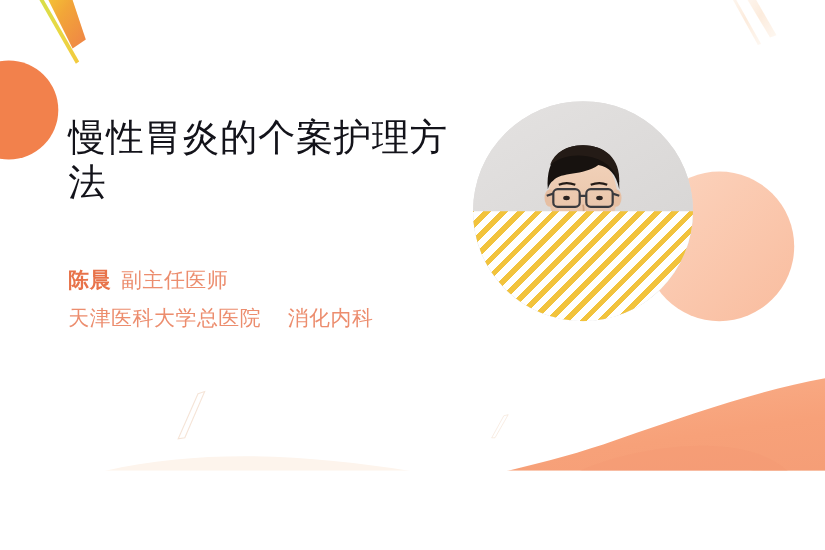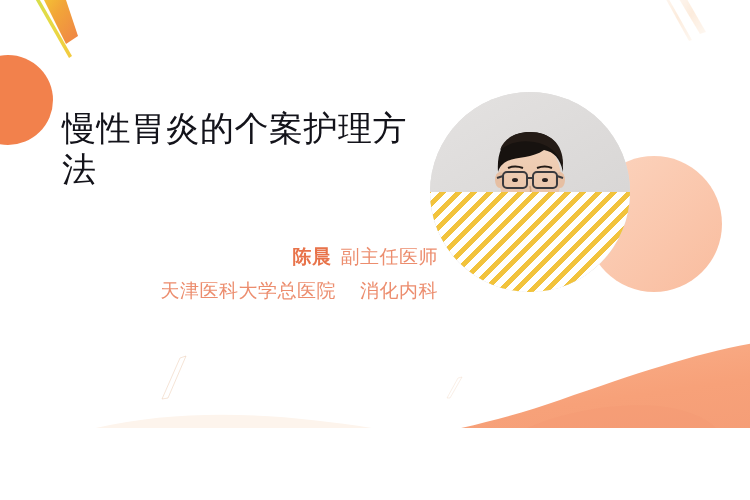--- a/index.html
+++ b/index.html
@@ -6,21 +6,21 @@
     margin: 0;
     padding: 0;
     background: #ffffff;
   }
   #slide {
     position: relative;
     width: 750px;
     height: 428px;
     overflow: hidden;
     background: #ffffff;
-    font-family: Liberation Serif, serif;
+    font-family: Liberation Mono, monospace;
   }
 
   
   .bg-layer {
     position: absolute;
     inset: 0;
     overflow: hidden;
   }
   .bg-svg {
     position: absolute;
@@ -90,24 +90,23 @@
     margin: 0;
     font-size: 34px;
     line-height: 1.22;
     font-weight: 400;
     color: #13131a;
     letter-spacing: 0.5px;
     white-space: pre-wrap;
   }
   .credit-block {
     position: absolute;
-    left: 78px;
+    left: 62px;
     top: 245px;
     width: 360px;
-    text-align: right;
   }
   .credit-line-1 {
     margin: 0 0 10px 0;
     font-size: 19px;
     line-height: 1.25;
     color: #ec8d6e;
     letter-spacing: 0.5px;
   }
   .credit-name {
     font-weight: 700;

